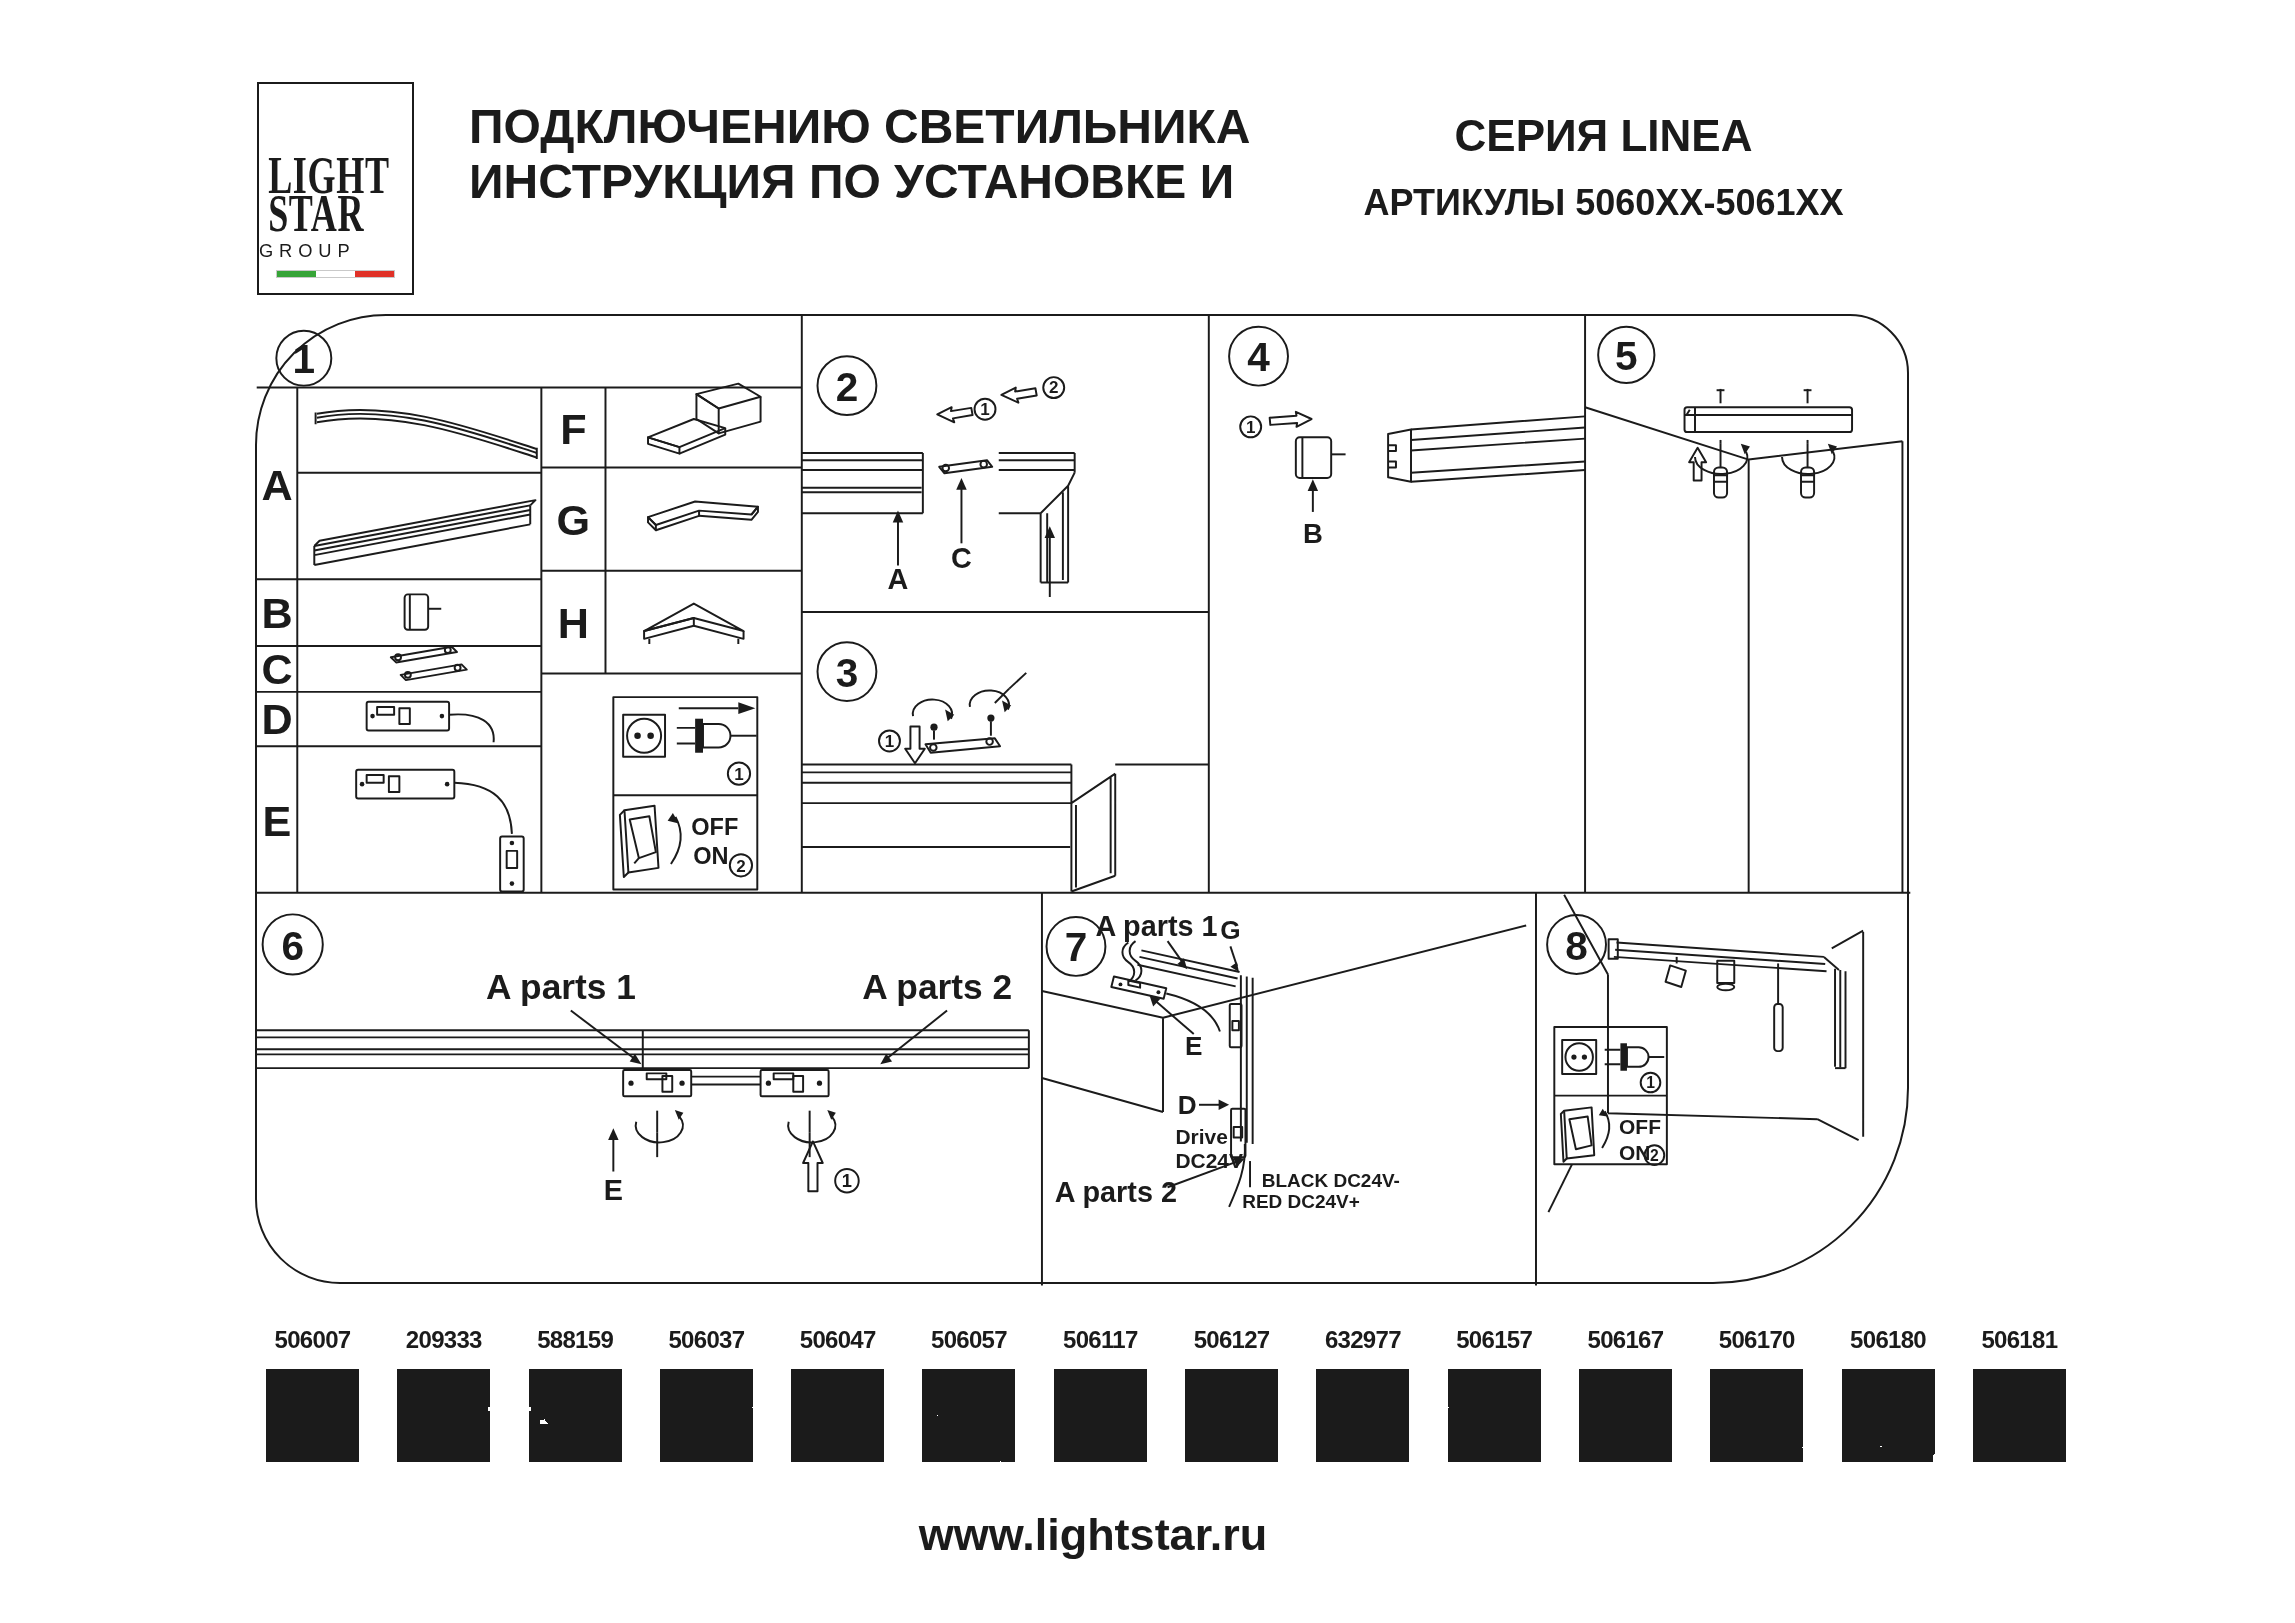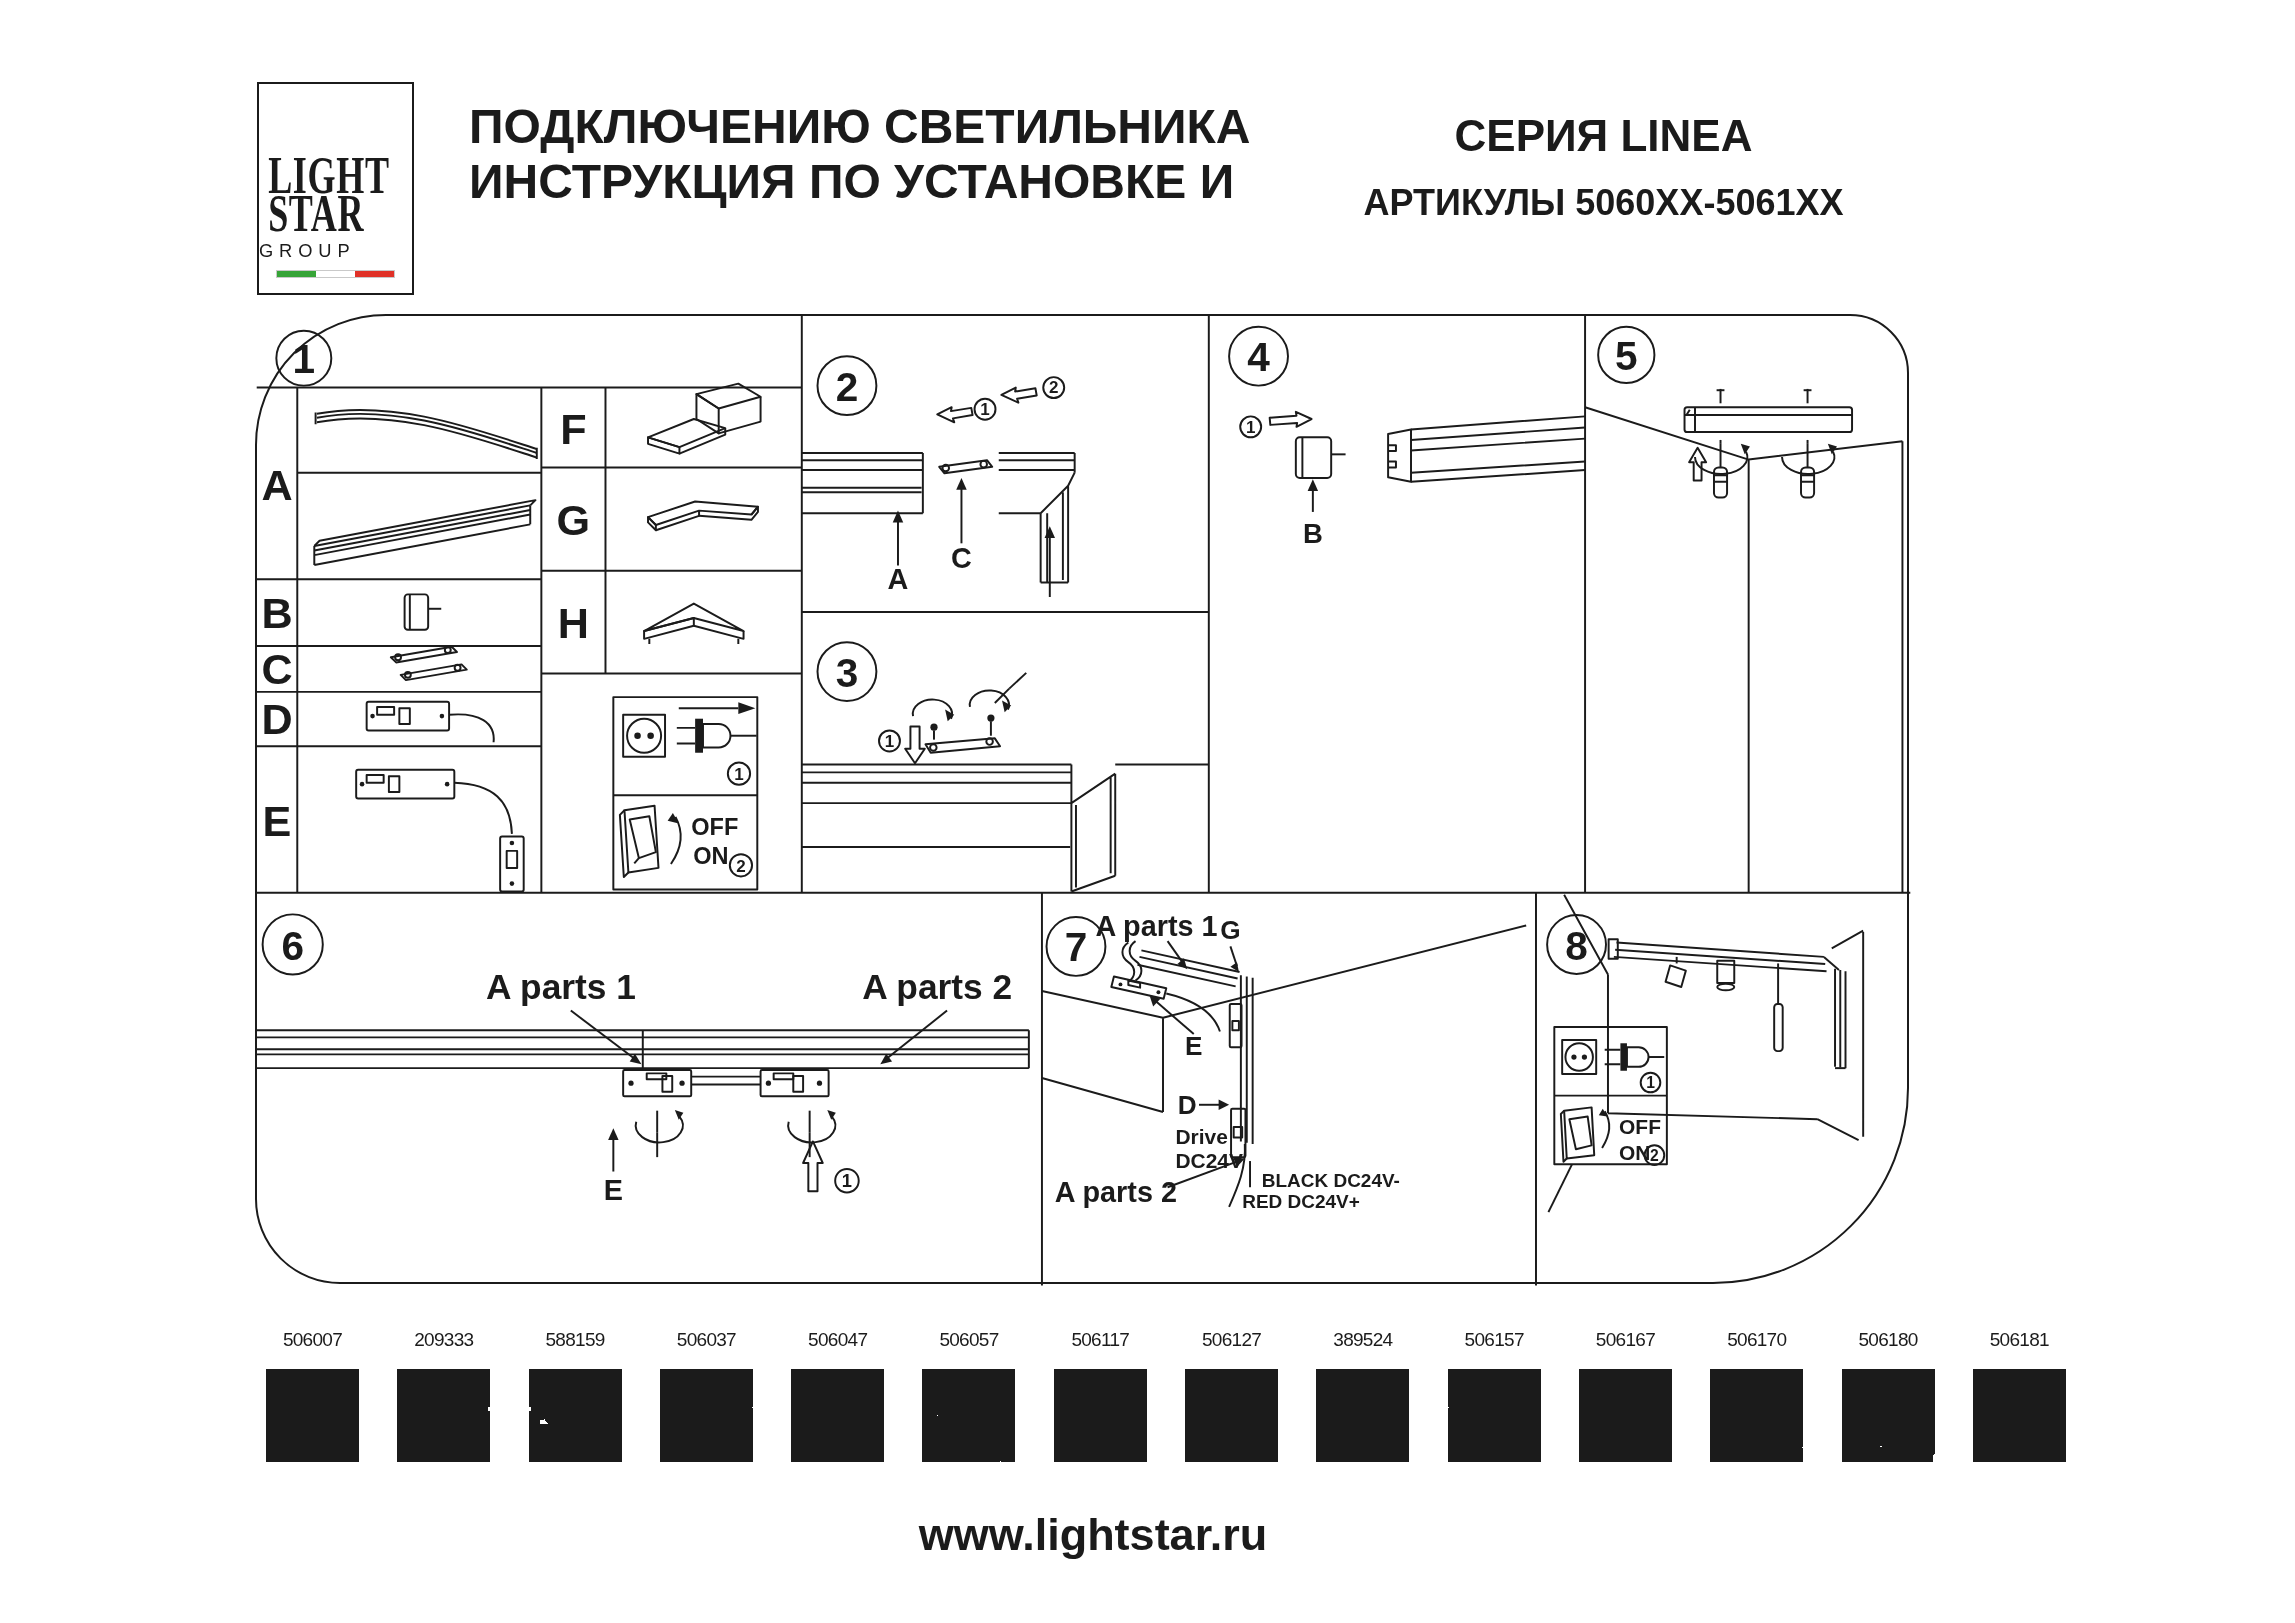--- a/index.html
+++ b/index.html
@@ -33,21 +33,21 @@
   .panel svg{position:absolute;left:-2.6px;top:-2.6px}
   svg{font-family:"Liberation Sans",sans-serif}
   svg path,svg rect,svg circle,svg polyline{fill:none;stroke:var(--ink);stroke-width:3;stroke-linejoin:round;stroke-linecap:butt}
   svg polygon{fill:var(--ink);stroke:none}
   svg text{fill:var(--ink);stroke:none;font-weight:bold}
   svg .fillk{fill:var(--ink);stroke:none}
 
   
   .qr-row{position:absolute;left:259px;top:1323px;width:1814px;display:flex;justify-content:space-between}
   .qr-item{width:107px;text-align:center}
-  .qr-num{font-size:19px;font-weight:normal;letter-spacing:-0.7px;line-height:33px}
+  .qr-num{font-size:24px;font-weight:bold;letter-spacing:-0.7px;line-height:33px}
   .qr-item svg{display:block;margin:13px auto 0;width:93px;height:93px}
 
   .footer{position:absolute;left:779px;top:1509px;width:628px;text-align:center;font-size:45px;font-weight:bold}
 </style>
 </head>
 <body>
 
 <div class="page">
 
   <div class="logo">
@@ -540,21 +540,21 @@
           <path d="M0 0h1v1h-1zM1 0h1v1h-1zM2 0h1v1h-1zM3 0h1v1h-1zM4 0h1v1h-1zM5 0h1v1h-1zM6 0h1v1h-1zM8 0h1v1h-1zM10 0h1v1h-1zM11 0h1v1h-1zM14 0h1v1h-1zM15 0h1v1h-1zM16 0h1v1h-1zM17 0h1v1h-1zM18 0h1v1h-1zM19 0h1v1h-1zM20 0h1v1h-1zM0 1h1v1h-1zM6 1h1v1h-1zM9 1h1v1h-1zM11 1h1v1h-1zM14 1h1v1h-1zM20 1h1v1h-1zM0 2h1v1h-1zM2 2h1v1h-1zM3 2h1v1h-1zM4 2h1v1h-1zM6 2h1v1h-1zM14 2h1v1h-1zM16 2h1v1h-1zM17 2h1v1h-1zM18 2h1v1h-1zM20 2h1v1h-1zM0 3h1v1h-1zM2 3h1v1h-1zM3 3h1v1h-1zM4 3h1v1h-1zM6 3h1v1h-1zM14 3h1v1h-1zM16 3h1v1h-1zM17 3h1v1h-1zM18 3h1v1h-1zM20 3h1v1h-1zM0 4h1v1h-1zM2 4h1v1h-1zM3 4h1v1h-1zM4 4h1v1h-1zM6 4h1v1h-1zM10 4h1v1h-1zM12 4h1v1h-1zM14 4h1v1h-1zM16 4h1v1h-1zM17 4h1v1h-1zM18 4h1v1h-1zM20 4h1v1h-1zM0 5h1v1h-1zM6 5h1v1h-1zM8 5h1v1h-1zM9 5h1v1h-1zM11 5h1v1h-1zM14 5h1v1h-1zM20 5h1v1h-1zM0 6h1v1h-1zM1 6h1v1h-1zM2 6h1v1h-1zM3 6h1v1h-1zM4 6h1v1h-1zM5 6h1v1h-1zM6 6h1v1h-1zM8 6h1v1h-1zM10 6h1v1h-1zM12 6h1v1h-1zM14 6h1v1h-1zM15 6h1v1h-1zM16 6h1v1h-1zM17 6h1v1h-1zM18 6h1v1h-1zM19 6h1v1h-1zM20 6h1v1h-1zM10 7h1v1h-1zM11 7h1v1h-1zM3 8h1v1h-1zM6 8h1v1h-1zM9 8h1v1h-1zM13 8h1v1h-1zM14 8h1v1h-1zM18 8h1v1h-1zM19 8h1v1h-1zM20 8h1v1h-1zM0 9h1v1h-1zM1 9h1v1h-1zM2 9h1v1h-1zM5 9h1v1h-1zM8 9h1v1h-1zM9 9h1v1h-1zM10 9h1v1h-1zM12 9h1v1h-1zM13 9h1v1h-1zM16 9h1v1h-1zM17 9h1v1h-1zM20 9h1v1h-1zM0 10h1v1h-1zM5 10h1v1h-1zM6 10h1v1h-1zM8 10h1v1h-1zM12 10h1v1h-1zM13 10h1v1h-1zM15 10h1v1h-1zM17 10h1v1h-1zM18 10h1v1h-1zM20 10h1v1h-1zM0 11h1v1h-1zM3 11h1v1h-1zM4 11h1v1h-1zM5 11h1v1h-1zM9 11h1v1h-1zM13 11h1v1h-1zM14 11h1v1h-1zM16 11h1v1h-1zM17 11h1v1h-1zM20 11h1v1h-1zM0 12h1v1h-1zM1 12h1v1h-1zM5 12h1v1h-1zM6 12h1v1h-1zM7 12h1v1h-1zM10 12h1v1h-1zM11 12h1v1h-1zM15 12h1v1h-1zM17 12h1v1h-1zM19 12h1v1h-1zM20 12h1v1h-1zM10 13h1v1h-1zM11 13h1v1h-1zM18 13h1v1h-1zM20 13h1v1h-1zM0 14h1v1h-1zM1 14h1v1h-1zM2 14h1v1h-1zM3 14h1v1h-1zM4 14h1v1h-1zM5 14h1v1h-1zM6 14h1v1h-1zM14 14h1v1h-1zM16 14h1v1h-1zM17 14h1v1h-1zM18 14h1v1h-1zM19 14h1v1h-1zM20 14h1v1h-1zM0 15h1v1h-1zM6 15h1v1h-1zM9 15h1v1h-1zM10 15h1v1h-1zM13 15h1v1h-1zM15 15h1v1h-1zM17 15h1v1h-1zM20 15h1v1h-1zM0 16h1v1h-1zM2 16h1v1h-1zM3 16h1v1h-1zM4 16h1v1h-1zM6 16h1v1h-1zM11 16h1v1h-1zM14 16h1v1h-1zM16 16h1v1h-1zM18 16h1v1h-1zM0 17h1v1h-1zM2 17h1v1h-1zM3 17h1v1h-1zM4 17h1v1h-1zM6 17h1v1h-1zM8 17h1v1h-1zM10 17h1v1h-1zM11 17h1v1h-1zM12 17h1v1h-1zM14 17h1v1h-1zM15 17h1v1h-1zM17 17h1v1h-1zM18 17h1v1h-1zM20 17h1v1h-1zM0 18h1v1h-1zM2 18h1v1h-1zM3 18h1v1h-1zM4 18h1v1h-1zM6 18h1v1h-1zM8 18h1v1h-1zM13 18h1v1h-1zM14 18h1v1h-1zM17 18h1v1h-1zM19 18h1v1h-1zM20 18h1v1h-1zM0 19h1v1h-1zM6 19h1v1h-1zM8 19h1v1h-1zM9 19h1v1h-1zM10 19h1v1h-1zM11 19h1v1h-1zM12 19h1v1h-1zM13 19h1v1h-1zM18 19h1v1h-1zM19 19h1v1h-1zM0 20h1v1h-1zM1 20h1v1h-1zM2 20h1v1h-1zM3 20h1v1h-1zM4 20h1v1h-1zM5 20h1v1h-1zM6 20h1v1h-1zM10 20h1v1h-1zM12 20h1v1h-1zM13 20h1v1h-1zM14 20h1v1h-1zM16 20h1v1h-1zM18 20h1v1h-1zM19 20h1v1h-1z" fill="#1b1b1b" stroke="none"></path>
         </svg>
    </div>
       <div class="qr-item">
      <div class="qr-num">506127</div>
      <svg viewBox="0 0 21 21" shape-rendering="crispEdges">
           <path d="M0 0h1v1h-1zM1 0h1v1h-1zM2 0h1v1h-1zM3 0h1v1h-1zM4 0h1v1h-1zM5 0h1v1h-1zM6 0h1v1h-1zM8 0h1v1h-1zM9 0h1v1h-1zM12 0h1v1h-1zM14 0h1v1h-1zM15 0h1v1h-1zM16 0h1v1h-1zM17 0h1v1h-1zM18 0h1v1h-1zM19 0h1v1h-1zM20 0h1v1h-1zM0 1h1v1h-1zM6 1h1v1h-1zM8 1h1v1h-1zM9 1h1v1h-1zM11 1h1v1h-1zM14 1h1v1h-1zM20 1h1v1h-1zM0 2h1v1h-1zM2 2h1v1h-1zM3 2h1v1h-1zM4 2h1v1h-1zM6 2h1v1h-1zM8 2h1v1h-1zM11 2h1v1h-1zM14 2h1v1h-1zM16 2h1v1h-1zM17 2h1v1h-1zM18 2h1v1h-1zM20 2h1v1h-1zM0 3h1v1h-1zM2 3h1v1h-1zM3 3h1v1h-1zM4 3h1v1h-1zM6 3h1v1h-1zM9 3h1v1h-1zM10 3h1v1h-1zM12 3h1v1h-1zM14 3h1v1h-1zM16 3h1v1h-1zM17 3h1v1h-1zM18 3h1v1h-1zM20 3h1v1h-1zM0 4h1v1h-1zM2 4h1v1h-1zM3 4h1v1h-1zM4 4h1v1h-1zM6 4h1v1h-1zM9 4h1v1h-1zM12 4h1v1h-1zM14 4h1v1h-1zM16 4h1v1h-1zM17 4h1v1h-1zM18 4h1v1h-1zM20 4h1v1h-1zM0 5h1v1h-1zM6 5h1v1h-1zM9 5h1v1h-1zM11 5h1v1h-1zM14 5h1v1h-1zM20 5h1v1h-1zM0 6h1v1h-1zM1 6h1v1h-1zM2 6h1v1h-1zM3 6h1v1h-1zM4 6h1v1h-1zM5 6h1v1h-1zM6 6h1v1h-1zM8 6h1v1h-1zM10 6h1v1h-1zM12 6h1v1h-1zM14 6h1v1h-1zM15 6h1v1h-1zM16 6h1v1h-1zM17 6h1v1h-1zM18 6h1v1h-1zM19 6h1v1h-1zM20 6h1v1h-1zM9 7h1v1h-1zM12 7h1v1h-1zM2 8h1v1h-1zM3 8h1v1h-1zM6 8h1v1h-1zM8 8h1v1h-1zM10 8h1v1h-1zM12 8h1v1h-1zM16 8h1v1h-1zM18 8h1v1h-1zM20 8h1v1h-1zM2 9h1v1h-1zM3 9h1v1h-1zM5 9h1v1h-1zM7 9h1v1h-1zM9 9h1v1h-1zM10 9h1v1h-1zM14 9h1v1h-1zM17 9h1v1h-1zM18 9h1v1h-1zM20 9h1v1h-1zM0 10h1v1h-1zM2 10h1v1h-1zM3 10h1v1h-1zM6 10h1v1h-1zM9 10h1v1h-1zM10 10h1v1h-1zM12 10h1v1h-1zM14 10h1v1h-1zM17 10h1v1h-1zM0 11h1v1h-1zM1 11h1v1h-1zM2 11h1v1h-1zM5 11h1v1h-1zM8 11h1v1h-1zM11 11h1v1h-1zM12 11h1v1h-1zM14 11h1v1h-1zM18 11h1v1h-1zM4 12h1v1h-1zM5 12h1v1h-1zM6 12h1v1h-1zM7 12h1v1h-1zM8 12h1v1h-1zM9 12h1v1h-1zM10 12h1v1h-1zM11 12h1v1h-1zM13 12h1v1h-1zM14 12h1v1h-1zM15 12h1v1h-1zM16 12h1v1h-1zM18 12h1v1h-1zM19 12h1v1h-1zM10 13h1v1h-1zM11 13h1v1h-1zM18 13h1v1h-1zM20 13h1v1h-1zM0 14h1v1h-1zM1 14h1v1h-1zM2 14h1v1h-1zM3 14h1v1h-1zM4 14h1v1h-1zM5 14h1v1h-1zM6 14h1v1h-1zM9 14h1v1h-1zM10 14h1v1h-1zM11 14h1v1h-1zM12 14h1v1h-1zM13 14h1v1h-1zM14 14h1v1h-1zM16 14h1v1h-1zM0 15h1v1h-1zM6 15h1v1h-1zM12 15h1v1h-1zM13 15h1v1h-1zM15 15h1v1h-1zM17 15h1v1h-1zM19 15h1v1h-1zM20 15h1v1h-1zM0 16h1v1h-1zM2 16h1v1h-1zM3 16h1v1h-1zM4 16h1v1h-1zM6 16h1v1h-1zM8 16h1v1h-1zM9 16h1v1h-1zM11 16h1v1h-1zM14 16h1v1h-1zM16 16h1v1h-1zM17 16h1v1h-1zM0 17h1v1h-1zM2 17h1v1h-1zM3 17h1v1h-1zM4 17h1v1h-1zM6 17h1v1h-1zM10 17h1v1h-1zM14 17h1v1h-1zM18 17h1v1h-1zM19 17h1v1h-1zM0 18h1v1h-1zM2 18h1v1h-1zM3 18h1v1h-1zM4 18h1v1h-1zM6 18h1v1h-1zM8 18h1v1h-1zM9 18h1v1h-1zM17 18h1v1h-1zM18 18h1v1h-1zM20 18h1v1h-1zM0 19h1v1h-1zM6 19h1v1h-1zM9 19h1v1h-1zM13 19h1v1h-1zM14 19h1v1h-1zM15 19h1v1h-1zM16 19h1v1h-1zM0 20h1v1h-1zM1 20h1v1h-1zM2 20h1v1h-1zM3 20h1v1h-1zM4 20h1v1h-1zM5 20h1v1h-1zM6 20h1v1h-1zM8 20h1v1h-1zM9 20h1v1h-1zM10 20h1v1h-1zM12 20h1v1h-1zM13 20h1v1h-1zM14 20h1v1h-1zM17 20h1v1h-1zM19 20h1v1h-1z" fill="#1b1b1b" stroke="none"></path>
         </svg>
    </div>
       <div class="qr-item">
-     <div class="qr-num">389524</div>
+     <div class="qr-num">632977</div>
      <svg viewBox="0 0 21 21" shape-rendering="crispEdges">
           <path d="M0 0h1v1h-1zM1 0h1v1h-1zM2 0h1v1h-1zM3 0h1v1h-1zM4 0h1v1h-1zM5 0h1v1h-1zM6 0h1v1h-1zM9 0h1v1h-1zM11 0h1v1h-1zM12 0h1v1h-1zM14 0h1v1h-1zM15 0h1v1h-1zM16 0h1v1h-1zM17 0h1v1h-1zM18 0h1v1h-1zM19 0h1v1h-1zM20 0h1v1h-1zM0 1h1v1h-1zM6 1h1v1h-1zM10 1h1v1h-1zM11 1h1v1h-1zM14 1h1v1h-1zM20 1h1v1h-1zM0 2h1v1h-1zM2 2h1v1h-1zM3 2h1v1h-1zM4 2h1v1h-1zM6 2h1v1h-1zM8 2h1v1h-1zM10 2h1v1h-1zM12 2h1v1h-1zM14 2h1v1h-1zM16 2h1v1h-1zM17 2h1v1h-1zM18 2h1v1h-1zM20 2h1v1h-1zM0 3h1v1h-1zM2 3h1v1h-1zM3 3h1v1h-1zM4 3h1v1h-1zM6 3h1v1h-1zM12 3h1v1h-1zM14 3h1v1h-1zM16 3h1v1h-1zM17 3h1v1h-1zM18 3h1v1h-1zM20 3h1v1h-1zM0 4h1v1h-1zM2 4h1v1h-1zM3 4h1v1h-1zM4 4h1v1h-1zM6 4h1v1h-1zM8 4h1v1h-1zM10 4h1v1h-1zM11 4h1v1h-1zM14 4h1v1h-1zM16 4h1v1h-1zM17 4h1v1h-1zM18 4h1v1h-1zM20 4h1v1h-1zM0 5h1v1h-1zM6 5h1v1h-1zM9 5h1v1h-1zM12 5h1v1h-1zM14 5h1v1h-1zM20 5h1v1h-1zM0 6h1v1h-1zM1 6h1v1h-1zM2 6h1v1h-1zM3 6h1v1h-1zM4 6h1v1h-1zM5 6h1v1h-1zM6 6h1v1h-1zM8 6h1v1h-1zM10 6h1v1h-1zM12 6h1v1h-1zM14 6h1v1h-1zM15 6h1v1h-1zM16 6h1v1h-1zM17 6h1v1h-1zM18 6h1v1h-1zM19 6h1v1h-1zM20 6h1v1h-1zM9 7h1v1h-1zM10 7h1v1h-1zM11 7h1v1h-1zM12 7h1v1h-1zM0 8h1v1h-1zM1 8h1v1h-1zM3 8h1v1h-1zM4 8h1v1h-1zM6 8h1v1h-1zM11 8h1v1h-1zM14 8h1v1h-1zM16 8h1v1h-1zM3 9h1v1h-1zM4 9h1v1h-1zM9 9h1v1h-1zM10 9h1v1h-1zM12 9h1v1h-1zM13 9h1v1h-1zM15 9h1v1h-1zM18 9h1v1h-1zM20 9h1v1h-1zM0 10h1v1h-1zM1 10h1v1h-1zM2 10h1v1h-1zM3 10h1v1h-1zM6 10h1v1h-1zM10 10h1v1h-1zM14 10h1v1h-1zM15 10h1v1h-1zM17 10h1v1h-1zM20 10h1v1h-1zM0 11h1v1h-1zM2 11h1v1h-1zM9 11h1v1h-1zM11 11h1v1h-1zM13 11h1v1h-1zM14 11h1v1h-1zM17 11h1v1h-1zM19 11h1v1h-1zM1 12h1v1h-1zM3 12h1v1h-1zM6 12h1v1h-1zM7 12h1v1h-1zM12 12h1v1h-1zM16 12h1v1h-1zM19 12h1v1h-1zM20 12h1v1h-1zM9 13h1v1h-1zM11 13h1v1h-1zM18 13h1v1h-1zM19 13h1v1h-1zM20 13h1v1h-1zM0 14h1v1h-1zM1 14h1v1h-1zM2 14h1v1h-1zM3 14h1v1h-1zM4 14h1v1h-1zM5 14h1v1h-1zM6 14h1v1h-1zM8 14h1v1h-1zM10 14h1v1h-1zM11 14h1v1h-1zM14 14h1v1h-1zM16 14h1v1h-1zM18 14h1v1h-1zM19 14h1v1h-1zM0 15h1v1h-1zM6 15h1v1h-1zM13 15h1v1h-1zM15 15h1v1h-1zM17 15h1v1h-1zM18 15h1v1h-1zM20 15h1v1h-1zM0 16h1v1h-1zM2 16h1v1h-1zM3 16h1v1h-1zM4 16h1v1h-1zM6 16h1v1h-1zM8 16h1v1h-1zM12 16h1v1h-1zM14 16h1v1h-1zM16 16h1v1h-1zM17 16h1v1h-1zM18 16h1v1h-1zM19 16h1v1h-1zM0 17h1v1h-1zM2 17h1v1h-1zM3 17h1v1h-1zM4 17h1v1h-1zM6 17h1v1h-1zM12 17h1v1h-1zM13 17h1v1h-1zM15 17h1v1h-1zM16 17h1v1h-1zM19 17h1v1h-1zM20 17h1v1h-1zM0 18h1v1h-1zM2 18h1v1h-1zM3 18h1v1h-1zM4 18h1v1h-1zM6 18h1v1h-1zM8 18h1v1h-1zM9 18h1v1h-1zM10 18h1v1h-1zM12 18h1v1h-1zM14 18h1v1h-1zM15 18h1v1h-1zM17 18h1v1h-1zM20 18h1v1h-1zM0 19h1v1h-1zM6 19h1v1h-1zM8 19h1v1h-1zM9 19h1v1h-1zM12 19h1v1h-1zM13 19h1v1h-1zM14 19h1v1h-1zM15 19h1v1h-1zM18 19h1v1h-1zM19 19h1v1h-1zM0 20h1v1h-1zM1 20h1v1h-1zM2 20h1v1h-1zM3 20h1v1h-1zM4 20h1v1h-1zM5 20h1v1h-1zM6 20h1v1h-1zM8 20h1v1h-1zM14 20h1v1h-1zM16 20h1v1h-1zM18 20h1v1h-1zM20 20h1v1h-1z" fill="#1b1b1b" stroke="none"></path>
         </svg>
    </div>
       <div class="qr-item">
      <div class="qr-num">506157</div>
      <svg viewBox="0 0 21 21" shape-rendering="crispEdges">
           <path d="M0 0h1v1h-1zM1 0h1v1h-1zM2 0h1v1h-1zM3 0h1v1h-1zM4 0h1v1h-1zM5 0h1v1h-1zM6 0h1v1h-1zM8 0h1v1h-1zM10 0h1v1h-1zM14 0h1v1h-1zM15 0h1v1h-1zM16 0h1v1h-1zM17 0h1v1h-1zM18 0h1v1h-1zM19 0h1v1h-1zM20 0h1v1h-1zM0 1h1v1h-1zM6 1h1v1h-1zM8 1h1v1h-1zM9 1h1v1h-1zM10 1h1v1h-1zM11 1h1v1h-1zM14 1h1v1h-1zM20 1h1v1h-1zM0 2h1v1h-1zM2 2h1v1h-1zM3 2h1v1h-1zM4 2h1v1h-1zM6 2h1v1h-1zM9 2h1v1h-1zM10 2h1v1h-1zM14 2h1v1h-1zM16 2h1v1h-1zM17 2h1v1h-1zM18 2h1v1h-1zM20 2h1v1h-1zM0 3h1v1h-1zM2 3h1v1h-1zM3 3h1v1h-1zM4 3h1v1h-1zM6 3h1v1h-1zM10 3h1v1h-1zM12 3h1v1h-1zM14 3h1v1h-1zM16 3h1v1h-1zM17 3h1v1h-1zM18 3h1v1h-1zM20 3h1v1h-1zM0 4h1v1h-1zM2 4h1v1h-1zM3 4h1v1h-1zM4 4h1v1h-1zM6 4h1v1h-1zM8 4h1v1h-1zM10 4h1v1h-1zM11 4h1v1h-1zM14 4h1v1h-1zM16 4h1v1h-1zM17 4h1v1h-1zM18 4h1v1h-1zM20 4h1v1h-1zM0 5h1v1h-1zM6 5h1v1h-1zM12 5h1v1h-1zM14 5h1v1h-1zM20 5h1v1h-1zM0 6h1v1h-1zM1 6h1v1h-1zM2 6h1v1h-1zM3 6h1v1h-1zM4 6h1v1h-1zM5 6h1v1h-1zM6 6h1v1h-1zM8 6h1v1h-1zM10 6h1v1h-1zM12 6h1v1h-1zM14 6h1v1h-1zM15 6h1v1h-1zM16 6h1v1h-1zM17 6h1v1h-1zM18 6h1v1h-1zM19 6h1v1h-1zM20 6h1v1h-1zM11 7h1v1h-1zM3 8h1v1h-1zM4 8h1v1h-1zM6 8h1v1h-1zM8 8h1v1h-1zM9 8h1v1h-1zM12 8h1v1h-1zM13 8h1v1h-1zM15 8h1v1h-1zM16 8h1v1h-1zM17 8h1v1h-1zM18 8h1v1h-1zM19 8h1v1h-1zM2 9h1v1h-1zM3 9h1v1h-1zM4 9h1v1h-1zM8 9h1v1h-1zM9 9h1v1h-1zM15 9h1v1h-1zM16 9h1v1h-1zM17 9h1v1h-1zM18 9h1v1h-1zM20 9h1v1h-1zM1 10h1v1h-1zM5 10h1v1h-1zM6 10h1v1h-1zM9 10h1v1h-1zM10 10h1v1h-1zM13 10h1v1h-1zM17 10h1v1h-1zM20 10h1v1h-1zM1 11h1v1h-1zM2 11h1v1h-1zM3 11h1v1h-1zM5 11h1v1h-1zM8 11h1v1h-1zM10 11h1v1h-1zM12 11h1v1h-1zM13 11h1v1h-1zM14 11h1v1h-1zM16 11h1v1h-1zM2 12h1v1h-1zM6 12h1v1h-1zM7 12h1v1h-1zM11 12h1v1h-1zM17 12h1v1h-1zM19 12h1v1h-1zM20 12h1v1h-1zM8 13h1v1h-1zM10 13h1v1h-1zM11 13h1v1h-1zM12 13h1v1h-1zM16 13h1v1h-1zM19 13h1v1h-1zM0 14h1v1h-1zM1 14h1v1h-1zM2 14h1v1h-1zM3 14h1v1h-1zM4 14h1v1h-1zM5 14h1v1h-1zM6 14h1v1h-1zM8 14h1v1h-1zM9 14h1v1h-1zM11 14h1v1h-1zM12 14h1v1h-1zM14 14h1v1h-1zM16 14h1v1h-1zM20 14h1v1h-1zM0 15h1v1h-1zM6 15h1v1h-1zM9 15h1v1h-1zM10 15h1v1h-1zM13 15h1v1h-1zM15 15h1v1h-1zM17 15h1v1h-1zM19 15h1v1h-1zM20 15h1v1h-1zM0 16h1v1h-1zM2 16h1v1h-1zM3 16h1v1h-1zM4 16h1v1h-1zM6 16h1v1h-1zM11 16h1v1h-1zM12 16h1v1h-1zM14 16h1v1h-1zM16 16h1v1h-1zM17 16h1v1h-1zM19 16h1v1h-1zM20 16h1v1h-1zM0 17h1v1h-1zM2 17h1v1h-1zM3 17h1v1h-1zM4 17h1v1h-1zM6 17h1v1h-1zM8 17h1v1h-1zM10 17h1v1h-1zM0 18h1v1h-1zM2 18h1v1h-1zM3 18h1v1h-1zM4 18h1v1h-1zM6 18h1v1h-1zM11 18h1v1h-1zM12 18h1v1h-1zM13 18h1v1h-1zM14 18h1v1h-1zM15 18h1v1h-1zM16 18h1v1h-1zM17 18h1v1h-1zM18 18h1v1h-1zM0 19h1v1h-1zM6 19h1v1h-1zM9 19h1v1h-1zM10 19h1v1h-1zM11 19h1v1h-1zM14 19h1v1h-1zM15 19h1v1h-1zM16 19h1v1h-1zM17 19h1v1h-1zM20 19h1v1h-1zM0 20h1v1h-1zM1 20h1v1h-1zM2 20h1v1h-1zM3 20h1v1h-1zM4 20h1v1h-1zM5 20h1v1h-1zM6 20h1v1h-1zM15 20h1v1h-1zM17 20h1v1h-1zM18 20h1v1h-1zM19 20h1v1h-1z" fill="#1b1b1b" stroke="none"></path>
         </svg>
    </div>

